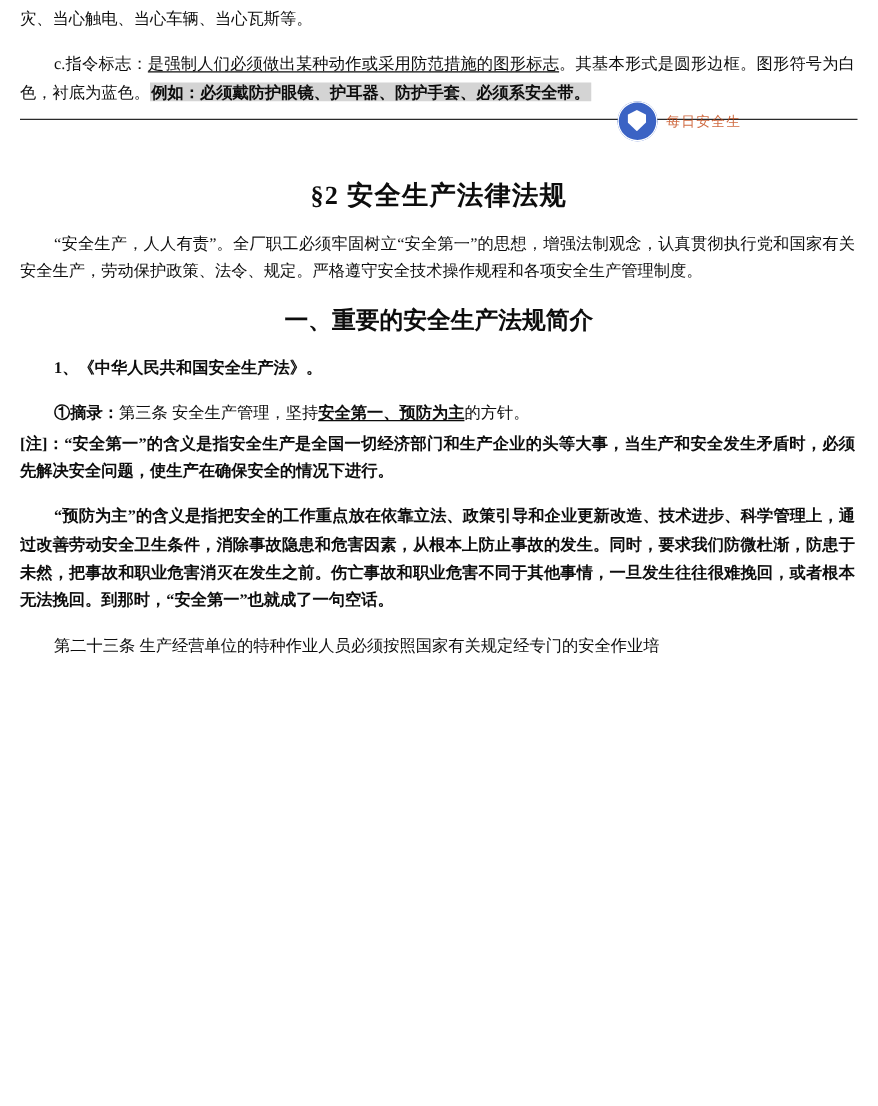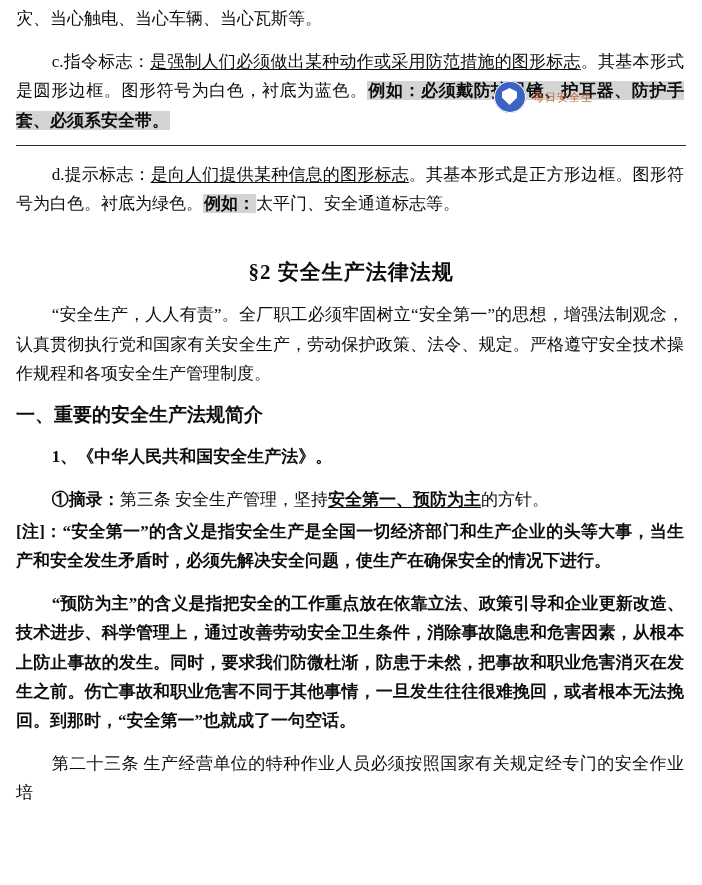--- a/index.html
+++ b/index.html
@@ -20,21 +20,21 @@
     position: relative;
     width: 702px;
     height: 885px;
     padding: 0;
     box-sizing: border-box;
   }
 
   .para {
     margin: 0 0 2px 0;
     padding: 0 18px 0 16px;
-    font-size: 17px;
+    font-size: 13px;
     line-height: 1.72;
     text-align: justify;
   }
 
   .indent2 {
     text-indent: 2.1em;
     margin-top: 14px;
   }
 
   .u {
@@ -62,20 +62,21 @@
     font-size: 21px;
     margin: 26px 0 14px 0;
     letter-spacing: 1px;
   }
 
   .heading-1 {
     font-weight: bold;
     font-size: 19px;
     margin: 14px 0 4px 0;
     padding: 0 16px;
+    text-align: center;
   }
 
   .stamp {
     position: absolute;
     right: 10px;
     top: 78px;
     width: 198px;
     height: 38px;
     display: flex;
     align-items: center;
@@ -121,23 +122,20 @@
   <div class="top-block">
 
     <p class="para">灾、当心触电、当心车辆、当心瓦斯等。</p>
 
     <p class="para indent2">
       <span>c.指令标志：</span><span class="u">是强制人们必须做出某种动作或采用防范措施的图形标志</span><span>。其基本形式是圆形边框。图形符号为白色，衬底为蓝色。</span><span class="hl b">例如：必须戴防护眼镜、护耳器、防护手套、必须系安全带。</span>
     </p>
 
     <hr class="divider">
 
-    <p class="para indent2">
-      <span>d.提示标志：</span><span class="u">是向人们提供某种信息的图形标志</span><span>。其基本形式是正方形边框。图形符号为白色。衬底为绿色。</span><span class="hl b">例如：</span><span>太平门、安全通道标志等。</span>
-    </p>
   </div>
 
   <div class="gap-md"></div>
 
   <h2 class="section-title">§2 安全生产法律法规</h2>
 
   <p class="para indent2">“安全生产，人人有责”。全厂职工必须牢固树立“安全第一”的思想，增强法制观念，认真贯彻执行党和国家有关安全生产，劳动保护政策、法令、规定。严格遵守安全技术操作规程和各项安全生产管理制度。</p>
 
 
   <h3 class="heading-1">一、重要的安全生产法规简介</h3>

